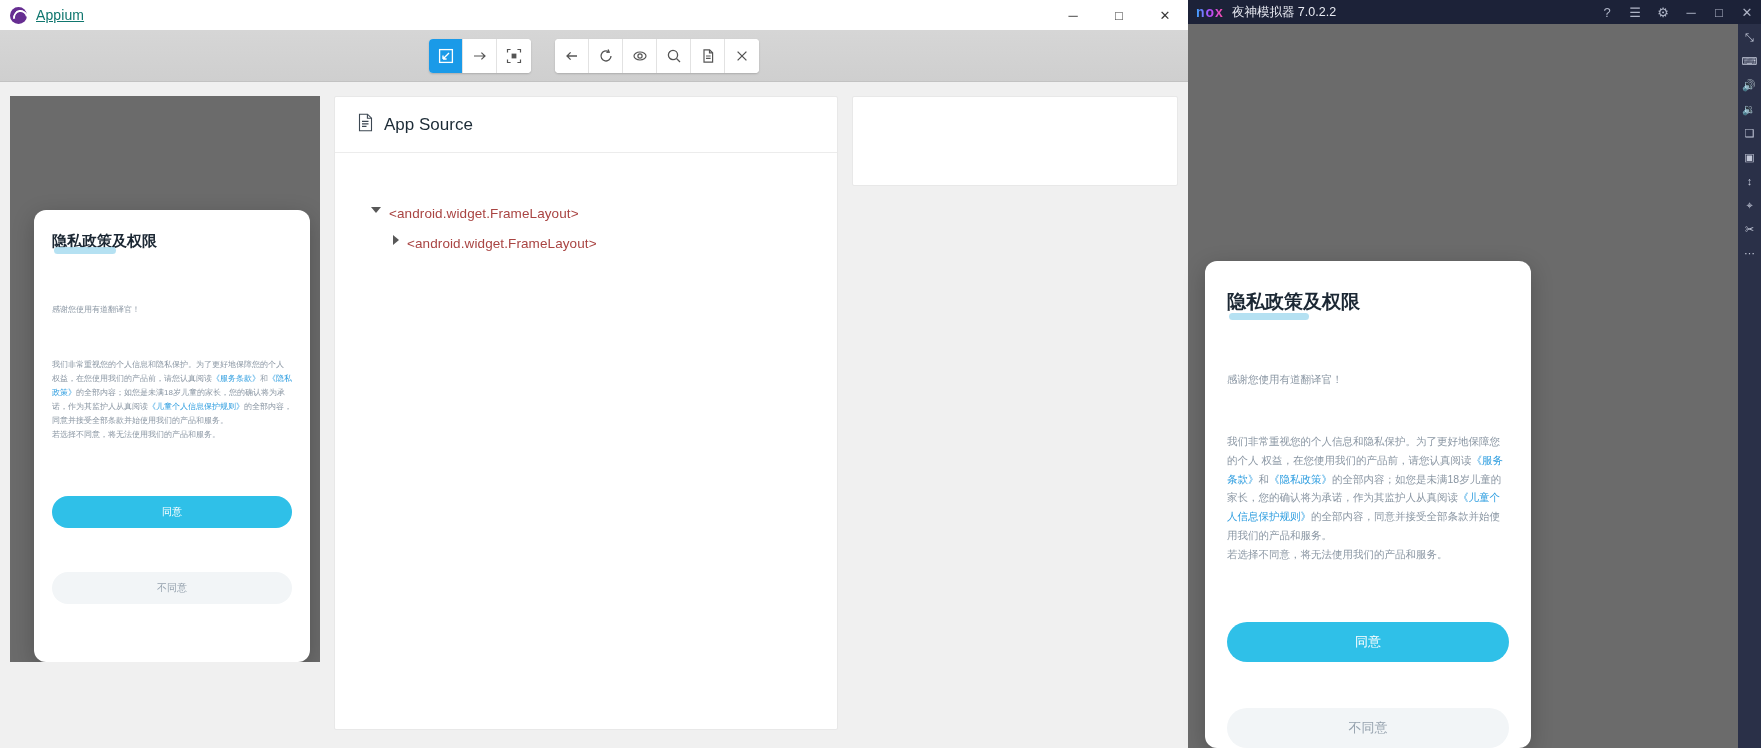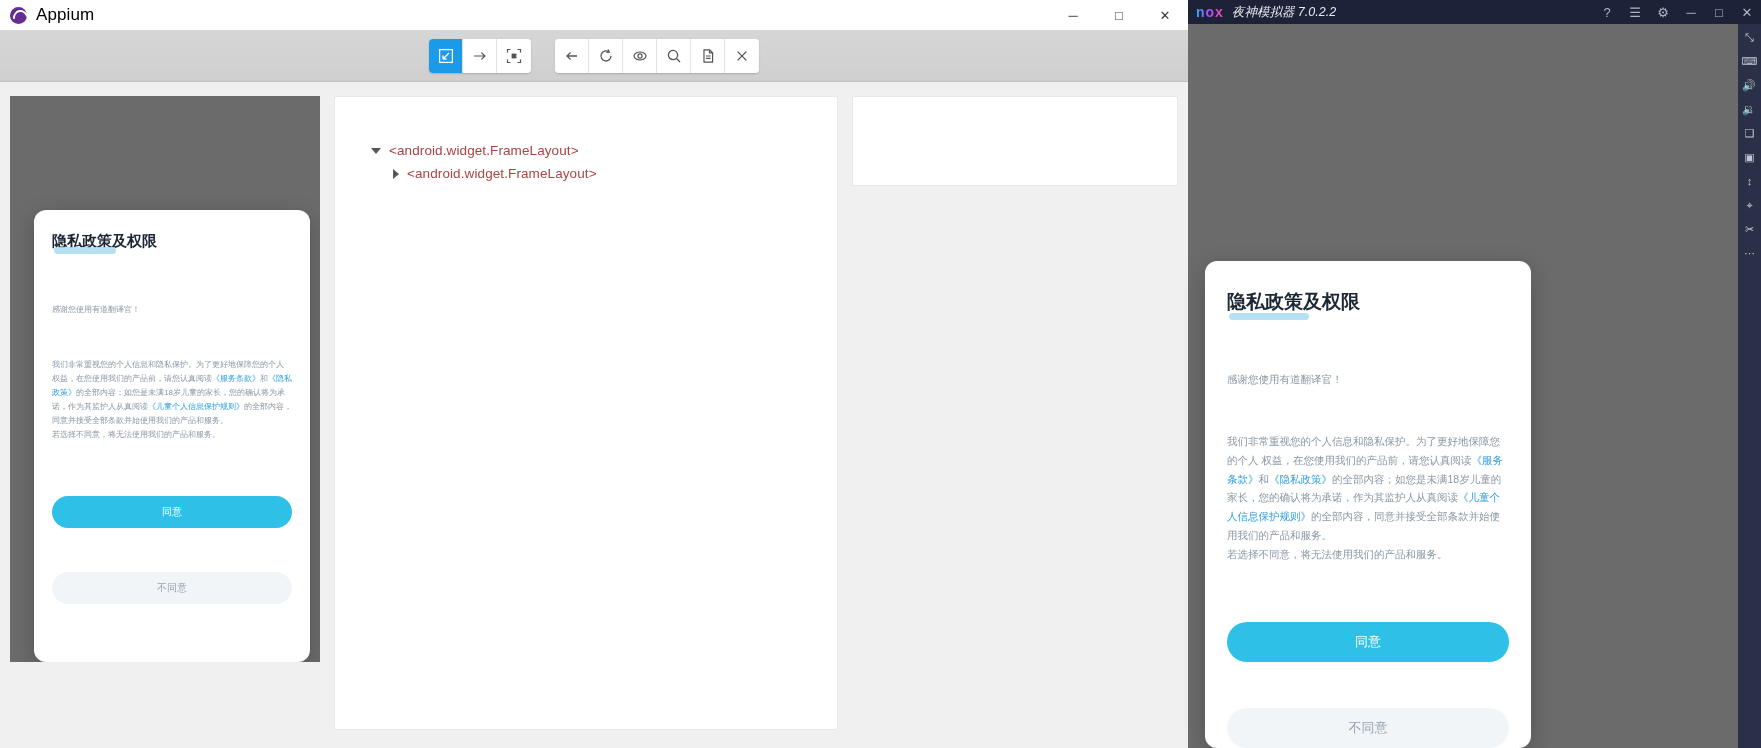--- a/index.html
+++ b/index.html
@@ -27,21 +27,21 @@
   .appium-logo {
     width: 17px; height: 17px; border-radius: 50%;
     background: #662d91; position: relative; flex: 0 0 17px;
   }
   .appium-logo::after {
     content: ""; position: absolute; left: 3px; top: 3px;
     width: 11px; height: 11px; border-radius: 50%;
     border: 2px solid #ffffff; border-right-color: transparent;
     border-bottom-color: transparent; transform: rotate(35deg);
   }
-  .title-text { font-size: 17px; color: #000000; letter-spacing: .1px; }
+  .title-text { font-size: 14px; color: #0f766e; letter-spacing: .1px; text-decoration: underline; }
   .win-controls { margin-left: auto; display: flex; height: 30px; }
   .wc {
     width: 46px; height: 30px; display: flex;
     align-items: center; justify-content: center;
     font-size: 13px; color: #3a3a3a;
   }
 
   
   .toolbar-area {
     height: 52px; background: linear-gradient(#d6d6d6, #cfcfcf);
@@ -97,21 +97,21 @@
     width: 0; height: 0; margin-right: 8px; flex: 0 0 auto;
   }
   .caret.down {
     border-left: 5px solid transparent; border-right: 5px solid transparent;
     border-top: 6px solid #585858;
   }
   .caret.right {
     border-top: 5px solid transparent; border-bottom: 5px solid transparent;
     border-left: 6px solid #585858;
   }
-  .node-text { color: #a94442; letter-spacing: .1px; }
+  .node-text { color: #a94442; letter-spacing: .1px; margin-top: 7px; }
   .lvl1 { padding-left: 36px; }
   .lvl2 { padding-left: 58px; }
   .sel-empty {
     padding: 26px 26px; font-style: italic;
     font-size: 14px; color: #3c4752;
   }
 
   
   .dialog {
     position: absolute; background: #fff;
@@ -151,21 +151,21 @@
   .nox { width: 573px; height: 568px; position: relative; background: #8b5cf6; }
   .nox-title {
     height: 24px; background: #1c2238; display: flex;
     align-items: center; padding: 0 0 0 8px; gap: 8px;
   }
   .nox-logo {
     font-size: 14px; font-weight: bold; letter-spacing: 1px;
     background: linear-gradient(90deg, #3aa6ff, #b44bff, #ff4fa3);
     -webkit-background-clip: text; background-clip: text; color: transparent;
   }
-  .nox-name { color: #e8eaf2; font-size: 12.5px; font-style: italic; }
+  .nox-name { color: #e8eaf2; font-size: 12.5px; }
   .nox-tctrl { margin-left: auto; display: flex; align-items: center; }
   .nox-ic {
     width: 28px; height: 24px; display: flex; align-items: center;
     justify-content: center; color: #aeb4c6; font-size: 13px;
   }
   .nox-stage {
     position: absolute; left: 0; top: 24px;
     width: 550px; height: 724px; background: #6b6b6b;
   }
   .nox-side {
@@ -276,20 +276,30 @@
               <div>若选择不同意，将无法使用我们的产品和服务。</div>
             </div>
             <div class="btn-agree">同意</div>
             <div class="btn-disagree">不同意</div>
             <div class="dlg-left-pad"></div>
           </div>
         </div>
       </div>
 
       <div class="card source-col">
+        <div class="card-head">
+          <span>
+            <svg width="17" height="19" viewBox="0 0 17 19" fill="none" stroke="#3c4752" stroke-width="1.1">
+              <path d="M2.5 1.2 H10.5 L14.5 5.2 V17.8 H2.5 Z"></path>
+              <path d="M10.4 1.3 V5.3 H14.4"></path>
+              <path d="M5 8.4 H11.5 M5 10.9 H11.5 M5 13.4 H9.5"></path>
+            </svg>
+          </span>
+          <span class="card-title">App Source</span>
+        </div>
         <div class="tree">
           <div class="tree-row lvl1">
             <span class="caret down"></span>
             <span class="node-text">&lt;android.widget.FrameLayout&gt;</span>
           </div>
           <div class="tree-row lvl2">
             <span class="caret right"></span>
             <span class="node-text">&lt;android.widget.FrameLayout&gt;</span>
           </div>
         </div>

